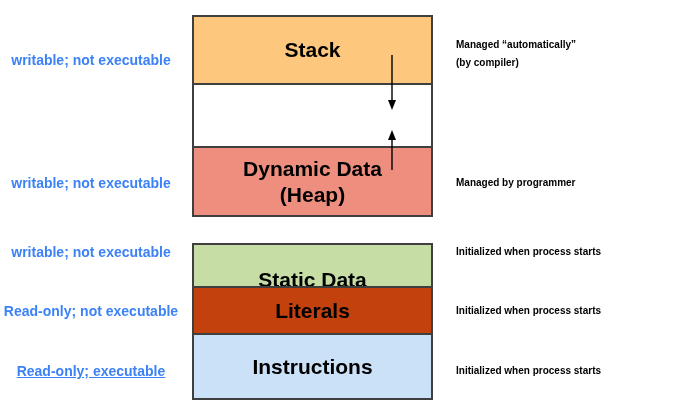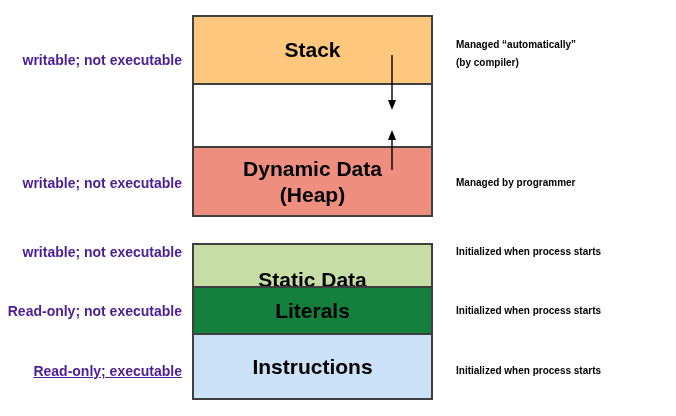--- a/index.html
+++ b/index.html
@@ -22,22 +22,22 @@
   .box-static       {top:215px;height:73px;margin-top:28px;}
   .box-literals     {top:286px;height:49px;}
   .box-instructions {top:333px;height:67px;}
 
   .box-title{
     font-size:21px;font-weight:bold;color:#000;line-height:26px;text-align:center;
   }
 
   
   .llabel{
-    position:absolute;left:0;width:182px;text-align:right;
-    font-size:14px;font-weight:bold;color:#4c1d95;line-height:18px;height:18px;
+    position:absolute;left:0;width:182px;text-align:center;
+    font-size:14px;font-weight:bold;color:#3b82f6;line-height:18px;height:18px;
     white-space:nowrap;
   }
   .llabel-stack        {top:51px;}
   .llabel-heap         {top:174px;}
   .llabel-static       {top:243px;}
   .llabel-literals     {top:302px;}
   .llabel-instructions {top:362px;text-decoration:underline;}
 
   
   .rlabel{
@@ -73,21 +73,21 @@
 
   <div class="mem-box box-heap" style="background: rgb(238, 142, 126);">
     <div class="box-title">Dynamic Data</div>
     <div class="box-title">(Heap)</div>
   </div>
 
   <div class="mem-box box-static" style="background: rgb(198, 221, 166);">
     <div class="box-title">Static Data</div>
   </div>
 
-  <div class="mem-box box-literals" style="background: #15803d;">
+  <div class="mem-box box-literals" style="background: #c2410c;">
     <div class="box-title">Literals</div>
   </div>
 
   <div class="mem-box box-instructions" style="background: rgb(202, 225, 247);">
     <div class="box-title">Instructions</div>
   </div>
 
   <div class="rlabel rlabel-stack">
     <div>Managed “automatically”</div>
     <div>(by compiler)</div>

